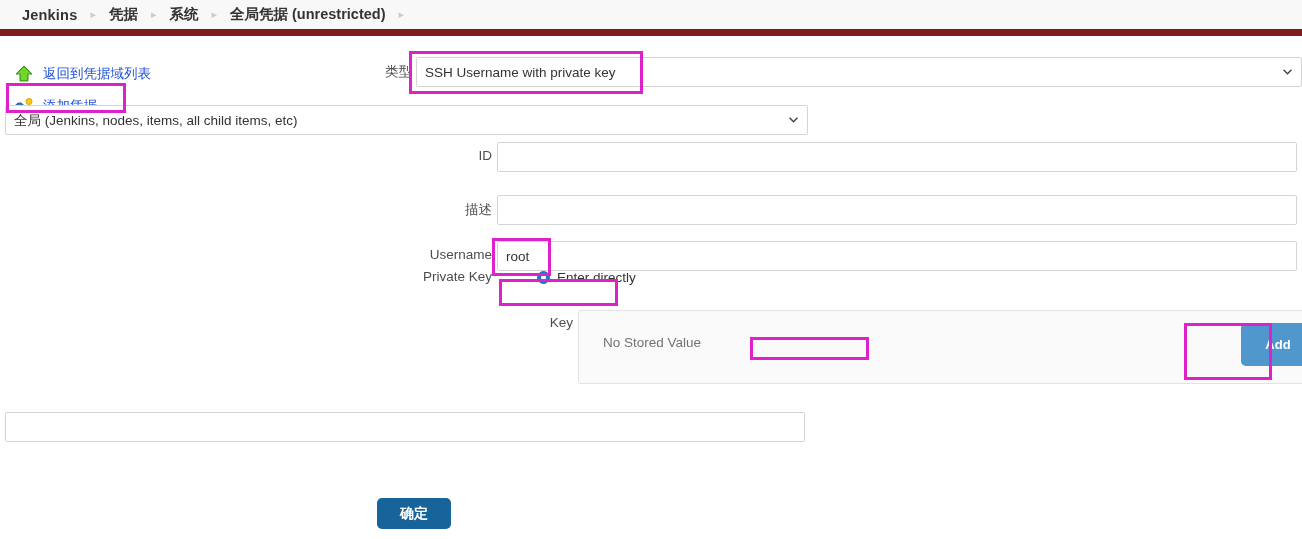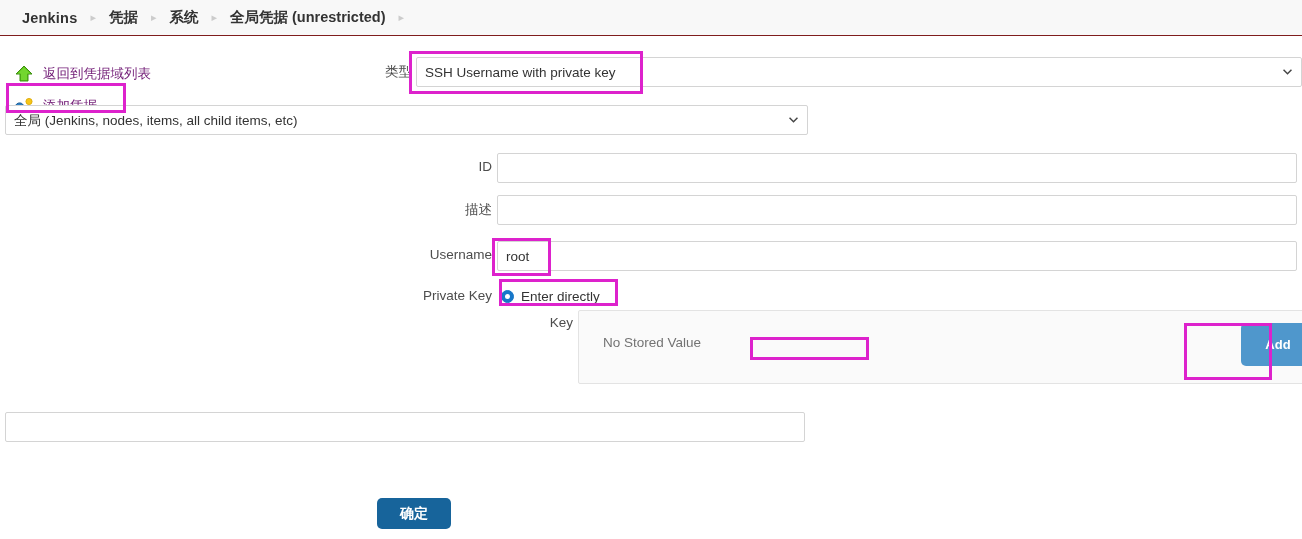--- a/index.html
+++ b/index.html
@@ -14,21 +14,21 @@
     font-size: 13px;
     color: #333333;
     overflow: hidden;
     position: relative;
   }
 
   
   #breadcrumb-bar {
     height: 36px;
     background: #f8f8f8;
-    border-bottom: 1px solid #7f1d1d;
+    border-bottom: 7px solid #7f1d1d;
     display: flex;
     align-items: center;
     padding-left: 22px;
     box-sizing: border-box;
   }
   .crumb {
     font-size: 14.5px;
     color: #333333;
     font-weight: bold;
     white-space: nowrap;
@@ -54,21 +54,21 @@
     display: flex;
     align-items: center;
     height: 26px;
     padding-left: 14px;
     margin-bottom: 6px;
     position: relative;
     width: max-content;
   }
   .side-label {
     font-size: 13.5px;
-    color: #701a75;
+    color: #1d4ed8;
     margin-left: 9px;
     white-space: nowrap;
   }
   .side-icon {
     width: 20px;
     height: 20px;
     display: inline-block;
     flex: 0 0 20px;
   }
 
@@ -273,42 +273,42 @@
         <select class="jk-select" style="width:803px;">
           <option>全局 (Jenkins, nodes, items, all child items, etc)</option>
         </select>
         <svg class="chev" viewBox="0 0 10 6">
           <path d="M0.6 0.6 L5 5 L9.4 0.6" stroke="#444444" stroke-width="1.6" fill="none"></path>
         </svg>
       </div>
     </div>
   </div>
 
-  <div class="form-row" style="position:absolute; left:0; top:116px;">
+  <div class="form-row" style="position:absolute; left:0; top:105px;">
     <div class="form-label" style="width:492px;">ID</div>
     <div class="field-wrap" style="margin-left:5px;">
       <input class="jk-input" style="width: 800px;" type="text" value="">
     </div>
   </div>
 
   <div class="form-row" style="position:absolute; left:0; top:158px;">
     <div class="form-label" style="width:492px;">描述</div>
     <div class="field-wrap" style="margin-left:5px;">
       <input class="jk-input" style="width: 800px;" type="text" value="">
     </div>
   </div>
 
   <div class="form-row" style="position:absolute; left:0; top:204px;">
     <div class="form-label" style="width:492px;">Username</div>
     <div class="field-wrap" style="margin-left:5px;">
       <input class="jk-input" style="width: 800px;" type="text" value="root">
     </div>
   </div>
 
-  <div class="form-row" style="position:absolute; left:0; top:248px;">
+  <div class="form-row" style="position:absolute; left:0; top:229px;gap:36px;">
     <div class="form-label" style="width:492px; padding-top:3px;">Private Key</div>
     <div class="field-wrap" style="margin-left:5px;">
       <div class="radio-line">
         <span class="jk-radio"></span>
         <span class="radio-label">Enter directly</span>
       </div>
     </div>
   </div>
 
   <div class="form-row" style="position:absolute; left:0; top:273px;padding-left:41px;">

